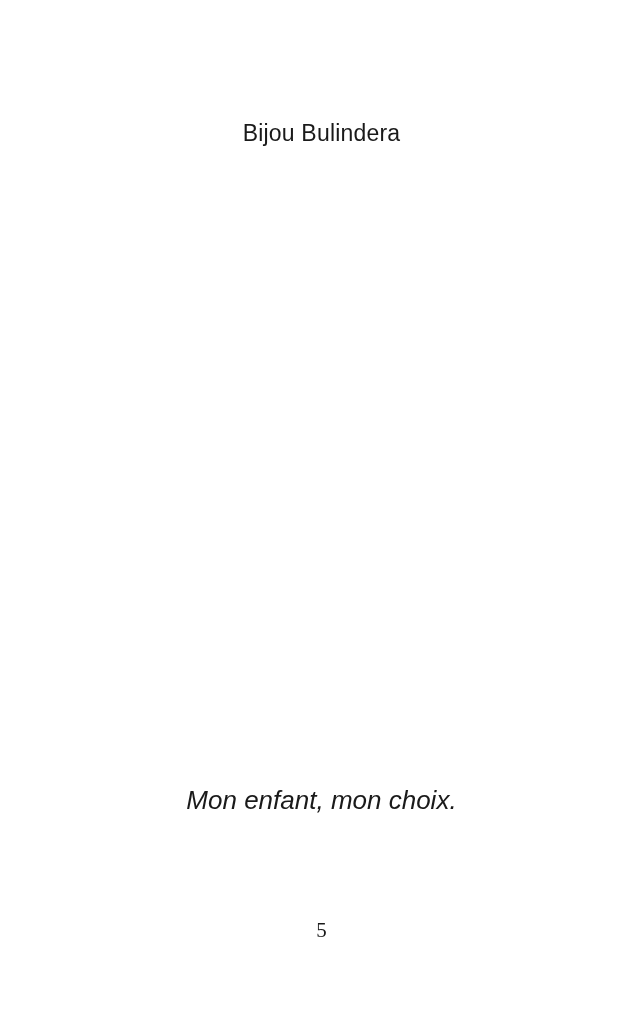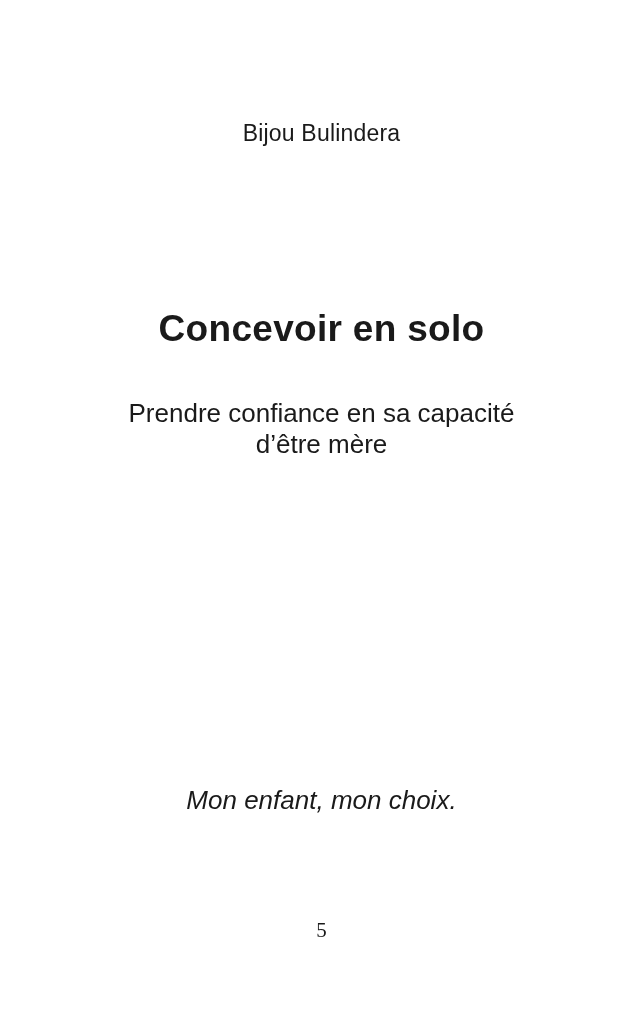--- a/index.html
+++ b/index.html
@@ -54,21 +54,18 @@
     font-size: 21px;
     font-weight: 400;
   }
 </style>
 </head>
 <body>
 
 <div class="page">
   <div class="centered author">Bijou Bulindera</div>
 
-  <div class="centered title">Concevoir en solo</div>
 
-  <div class="centered subtitle">Prendre confiance en sa capacité
-d’être mère</div>
 
   <div class="centered epigraph">Mon enfant, mon choix.</div>
 
   <div class="centered page-number">5</div>
 </div>
 
 </body></html>

